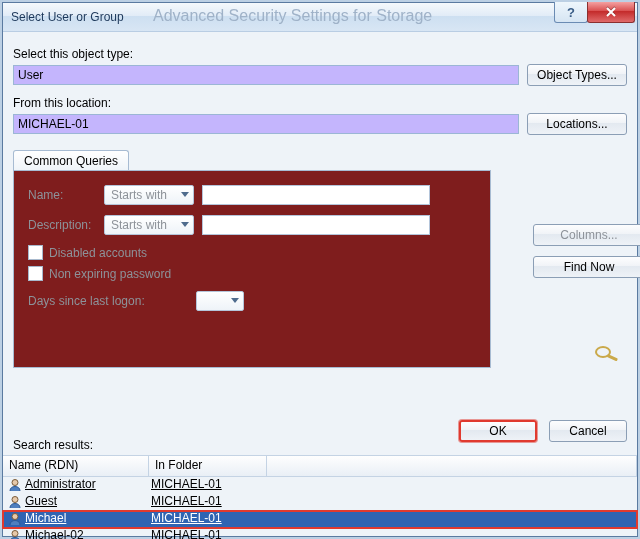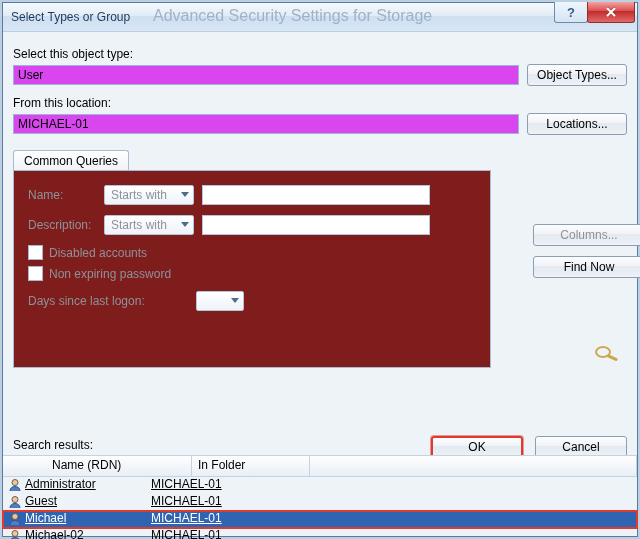--- a/index.html
+++ b/index.html
@@ -59,21 +59,21 @@
   .row-label{
     margin:6px 0 3px 0;
   }
   .field-row{
     display:flex;align-items:center;gap:8px;
   }
   .sunken-input{
     flex:1;
     height:20px;
     border:1px solid #9bb6d5;
-    background:#d946ef;
+    background:#c4b5fd;
     padding:0 4px;
     box-sizing:border-box;
     font:inherit;
     line-height:18px;
     overflow:hidden;white-space:nowrap;
   }
   .win-btn{
     width:100px;height:22px;
     border:1px solid #8b9eb5;
     border-radius:3px;
@@ -149,33 +149,33 @@
   }
   .rightcol .win-btn{width:112px;}
   .search-icon{
     position:absolute;left:580px;top:300px;
   }
   
   .actions{
     position:absolute;right:0;top:379px;
     display:flex;gap:12px;
   }
-  .actions .win-btn{width:92px;margin-top:16px;}
+  .actions .win-btn{width:78px;}
   .search-results-label{
     position:absolute;left:0;top:397px;
   }
   
   .results{
     position:absolute;left:-10px;right:-10px;top:414px;bottom:4px;
     border-top:none;
   }
   .results-head{
     display:flex;height:20px;
     background:linear-gradient(to bottom,#fefefe,#e9eff6);
-    border-top:1px solid #c4d3e4;border-bottom:1px solid #c4d3e4;padding-left:43px;
+    border-top:1px solid #c4d3e4;border-bottom:1px solid #c4d3e4;
   }
   .colh{
     border-right:1px solid #c4d3e4;
     padding:2px 6px;box-sizing:border-box;
     font:inherit;
   }
   .col-name{width:146px;}
   .col-folder{width:118px;}
   .col-rest{flex:1;}
   .res-body{}
@@ -198,21 +198,21 @@
     position:absolute;left:150px;top:4px;color:#9fb2c8;font-size:16px;white-space:nowrap;
     pointer-events:none;
   }
 </style>
 </head>
 <body>
 
 <div class="window">
 
   <div class="titlebar">
-    <span class="title">Select Types or Group</span>
+    <span class="title">Select User or Group</span>
     <span class="ghost">Advanced Security Settings for Storage</span>
     <div class="tb-btns">
       <div class="tb-btn tb-help">
         <span>?</span>
       </div>
       <div class="tb-btn tb-close">
         <svg width="12" height="10" viewBox="0 0 12 10">
           <path d="M2 1 L10 9 M10 1 L2 9" stroke="#fff" stroke-width="2" fill="none"></path>
         </svg>
       </div>

